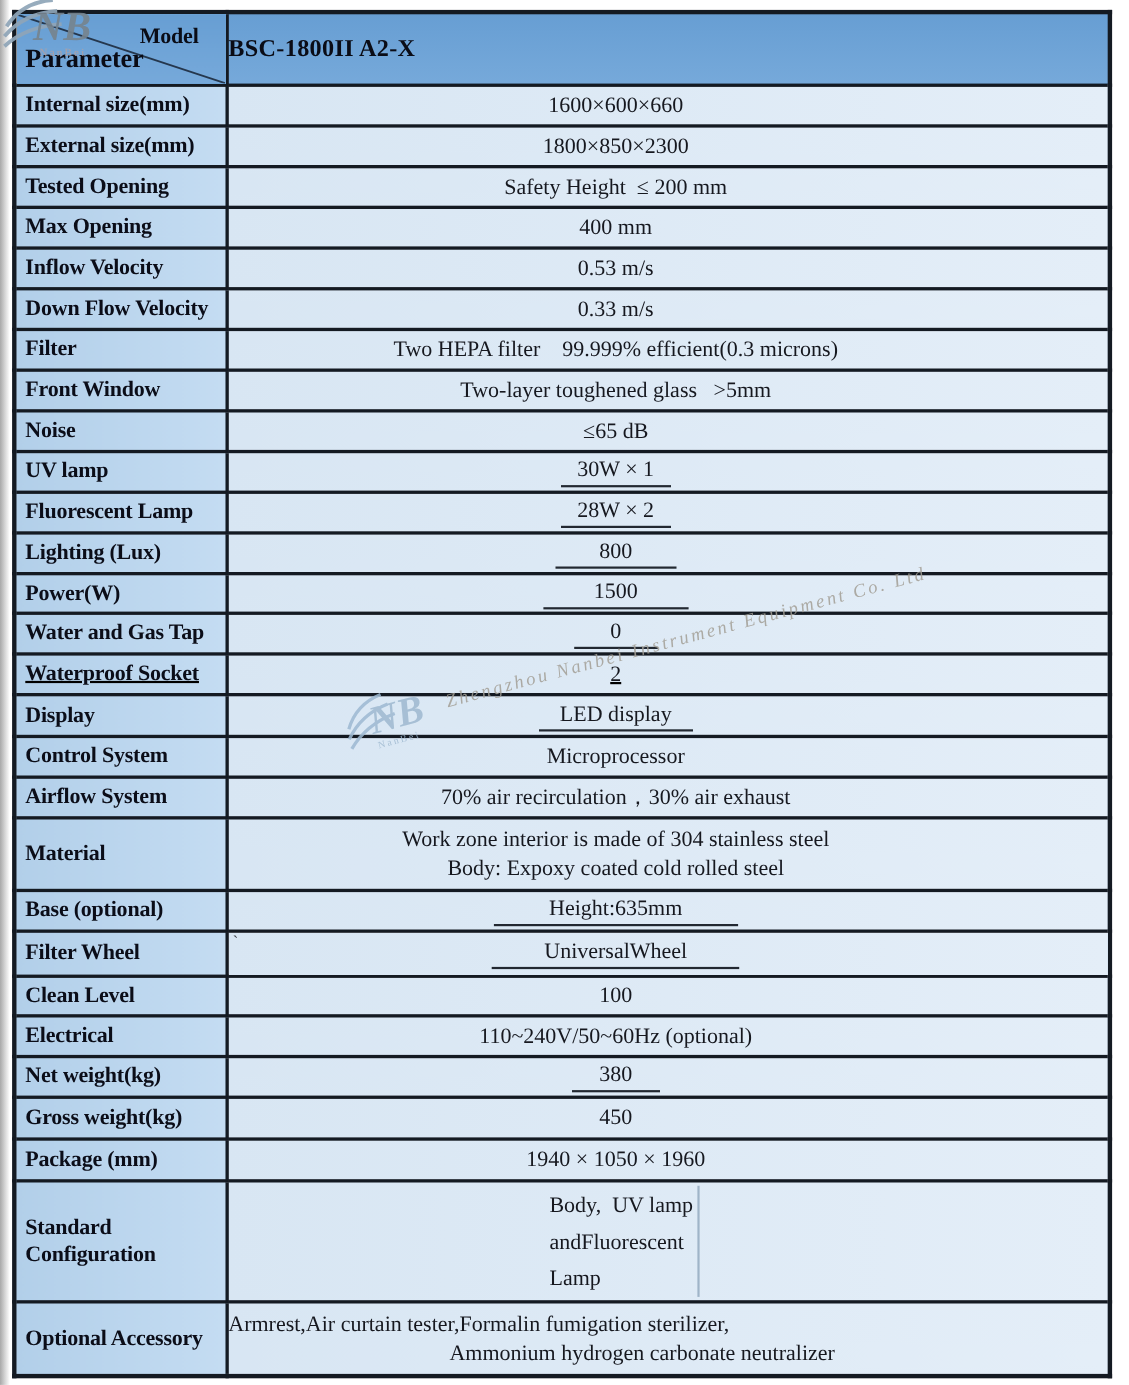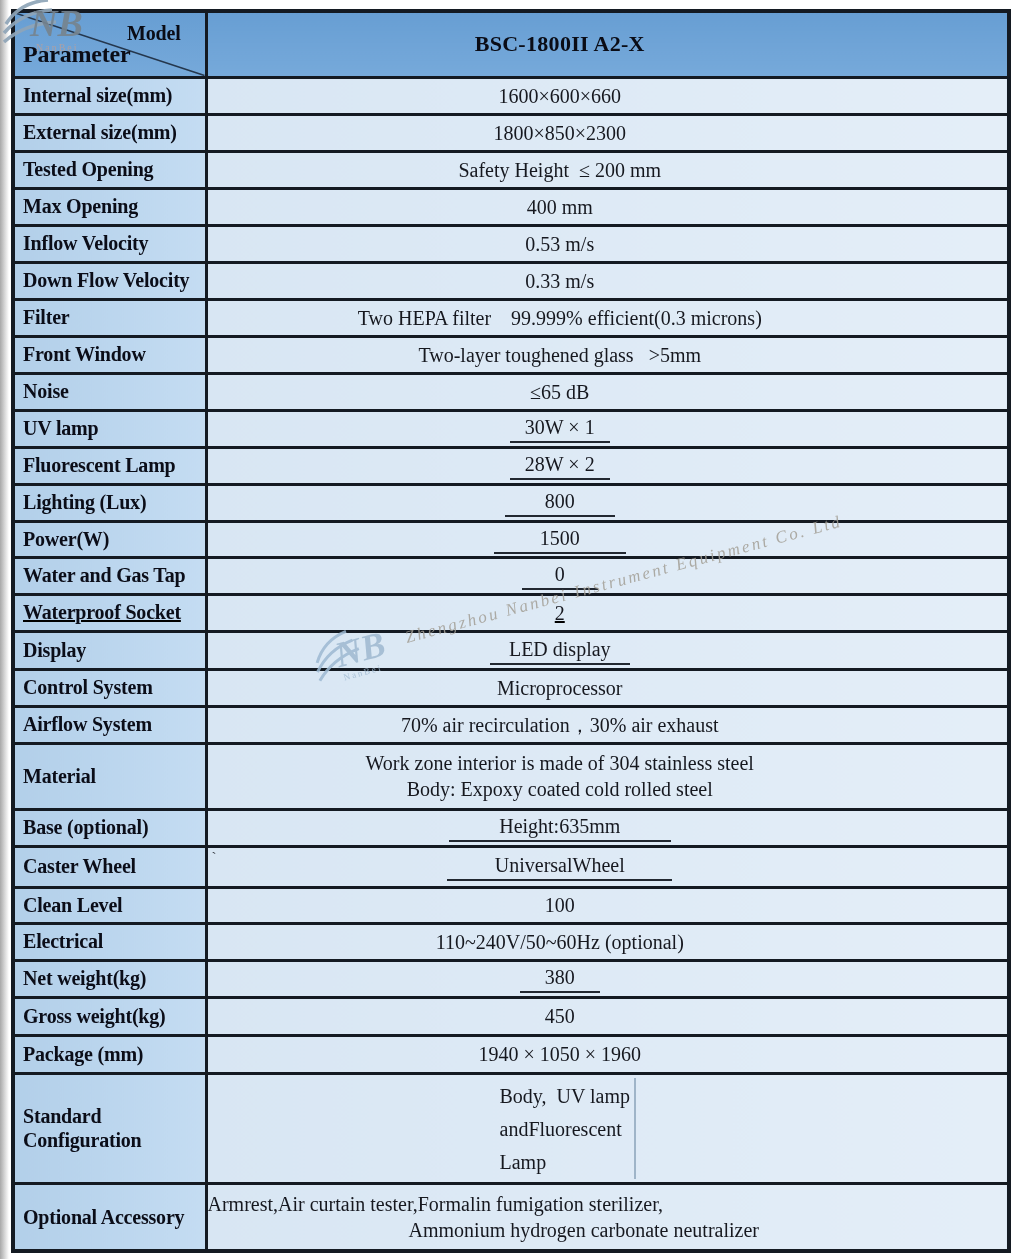--- a/index.html
+++ b/index.html
@@ -26,21 +26,21 @@
     text-align:left;font-weight:bold;font-size:20px;color:#0b0d18;
     padding:0 4px 0 8px;line-height:1.22;letter-spacing:-0.2px;
   }
   td.val{
     background:linear-gradient(90deg,#d8e6f3,#e4eef8);
     font-size:20px;color:#16181f;text-align:center;
     padding:0 95px 0 0;white-space:pre-wrap;line-height:1.3;
   }
   th.corner,td.hval{background:linear-gradient(180deg,#679ed3,#76a9da);}
   th.corner{position:relative;}
-  td.hval{font-weight:bold;font-size:22px;text-align:center;padding-right:95px;color:#0a0c16;letter-spacing:.3px;}
+  td.hval{font-weight:bold;font-size:22px;padding-right:95px;color:#0a0c16;letter-spacing:.3px;}
   .corner .model{position:absolute;top:8px;right:24px;font-weight:bold;font-size:20px;color:#0a0c16;}
   .corner .parameter{position:absolute;bottom:6px;left:8px;font-weight:bold;font-size:24px;color:#0a0c16;}
   .corner svg.diag{position:absolute;left:0;top:0;width:100%;height:100%;display:block;}
   .rule{border-bottom:2px solid #222831;height:0;margin:1px auto 0;}
   td.subcell{padding:0;}
   .subbox{
     margin-left:290px;width:138px;text-align:left;font-size:20px;line-height:33px;
     border-right:2px solid rgba(125,150,175,.65);padding:2px 0 2px 2px;height:101px;
   }
   td.optacc{padding:0;}
@@ -192,21 +192,21 @@
         <td class="val"><div class="vl0">Work zone interior is made of 304 stainless steel</div><div class="vl1">Body: Expoxy coated cold rolled steel</div></td>
       </tr>
       <tr style="height: 37px;">
         <th class="param">
           <div>Base (optional)</div>
         </th>
         <td class="val"><div class="vl0">Height:635mm</div><div class="rule" style="width: 222px;"></div></td>
       </tr>
       <tr style="height: 41px;">
         <th class="param">
-          <div>Caster Wheel</div>
+          <div>Filter Wheel</div>
         </th>
         <td class="val" style="position: relative;"><div class="vl0">UniversalWheel</div><div class="rule" style="width: 225px;"></div><span class="stray">`</span></td>
       </tr>
       <tr style="height: 36px;">
         <th class="param">
           <div>Clean Level</div>
         </th>
         <td class="val"><div class="vl0">100</div></td>
       </tr>
       <tr style="height: 37px;">

